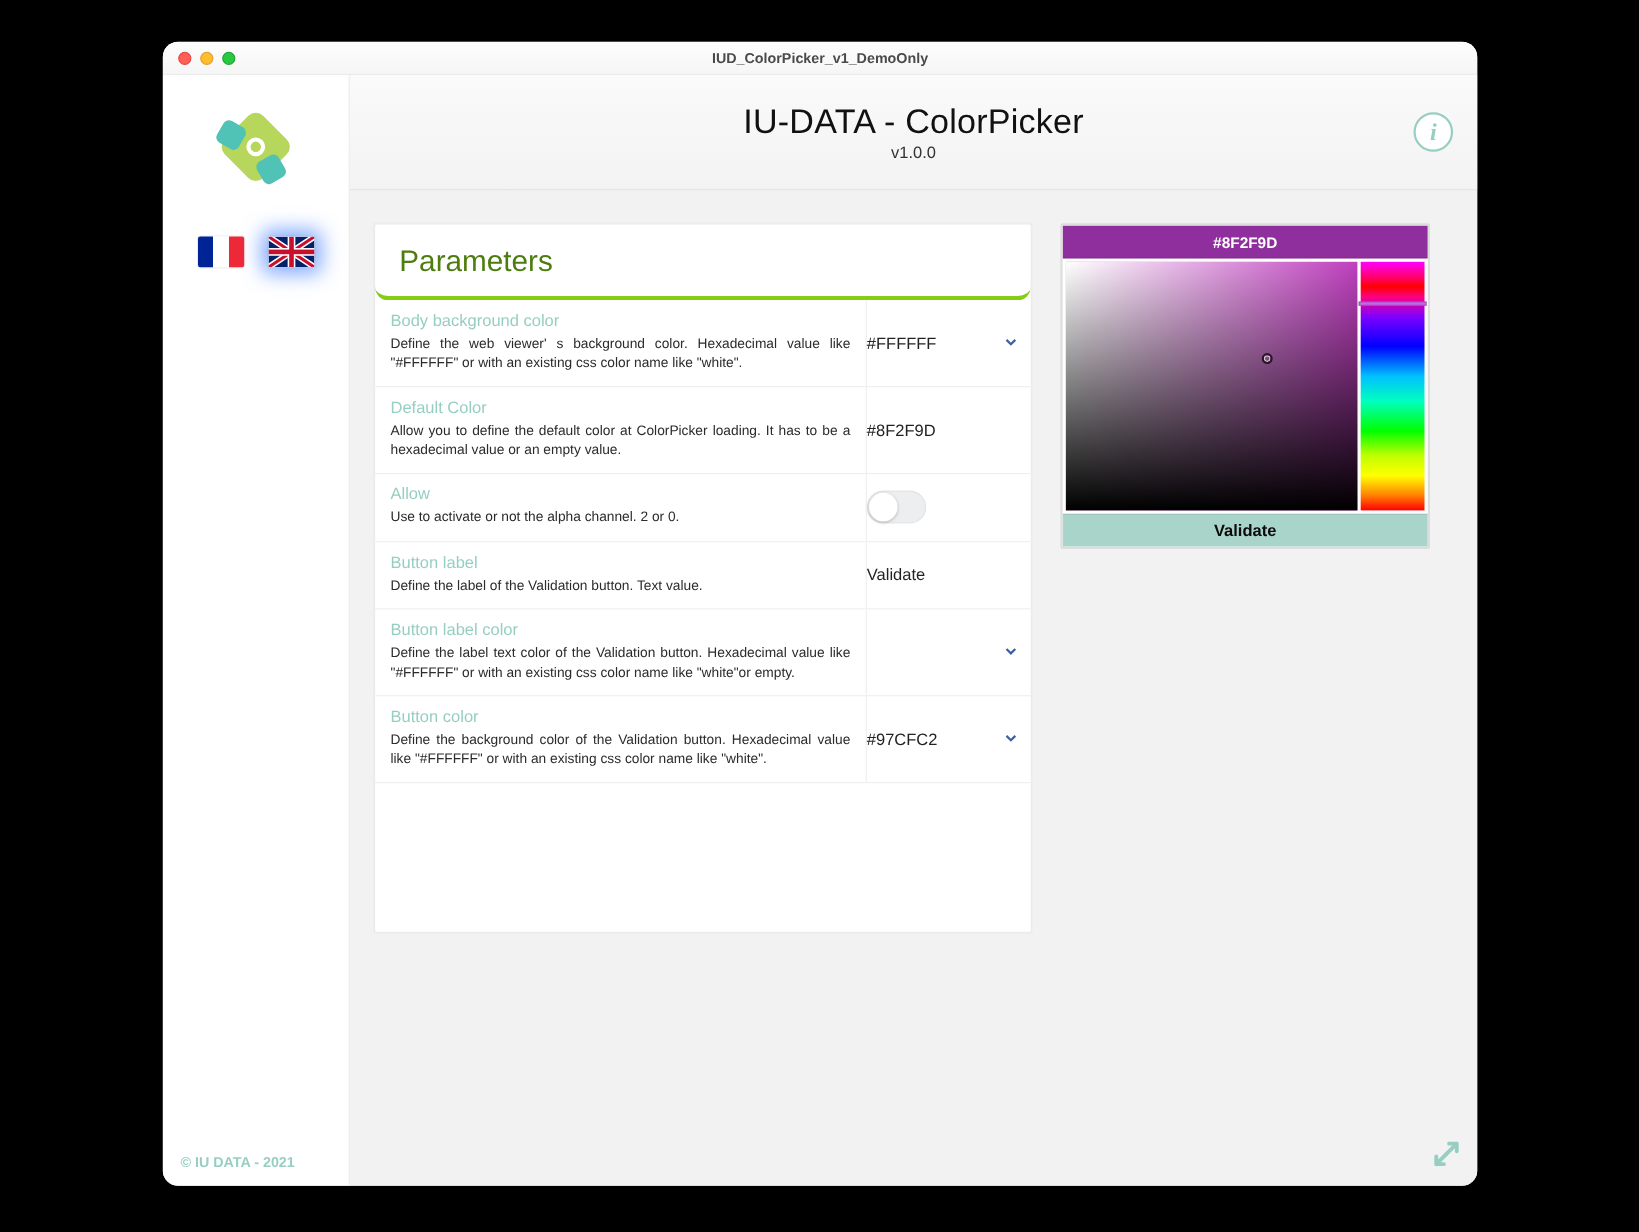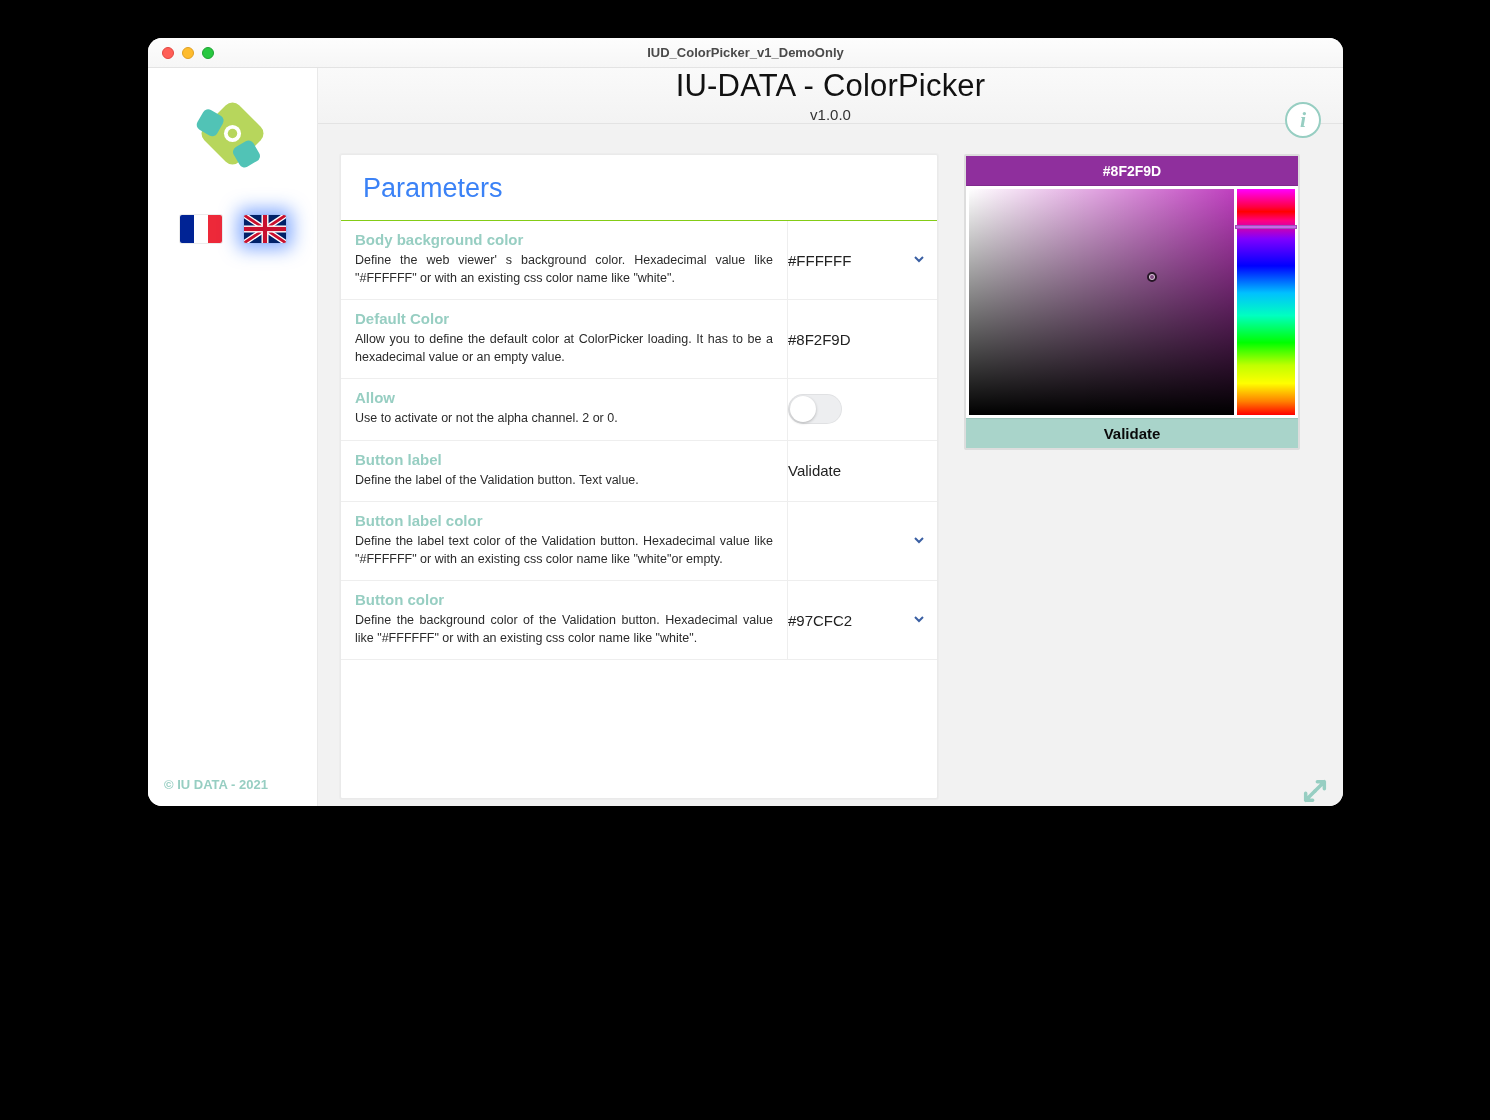--- a/index.html
+++ b/index.html
@@ -1,20 +1,20 @@
 <!DOCTYPE html>
 <html><head>
 <meta charset="utf-8">
 <style>
   * { box-sizing: border-box; margin: 0; padding: 0; }
   html, body { width: 1490px; height: 1120px; background: #000; font-family: -apple-system, "Helvetica Neue", Arial, sans-serif; }
   .window {
     position: absolute;
     left: 148px; top: 38px;
-    width: 1195px; height: 768px;
+    width: 1195px; height: 1040px;
     background: #ffffff;
     border-radius: 14px;
     box-shadow: 0 10px 40px rgba(0,0,0,0.5);
     overflow: hidden;
     display: flex;
     flex-direction: column;
   }
   .titlebar {
     height: 30px;
     background: linear-gradient(#fdfdfd,#f6f6f6);
@@ -73,27 +73,27 @@
 
   .panel {
     width: 598px;
     background: #fff;
     border: 1px solid #eaeaea;
     border-radius: 2px;
     box-shadow: 0 0 0 1px rgba(0,0,0,0.02);
     overflow: hidden;
     height: 645px;
   }
-  .panel-header { padding: 18px 22px 16px; font-size: 27px; font-weight: 400; color: #3b82f6; border-bottom: 1px solid #84cc16; }
+  .panel-header { padding: 18px 22px 16px; font-size: 27px; font-weight: 400; color: #4d7c0f; border-bottom: 4px solid #84cc16; border-radius: 12px; }
   .row {
     display: flex;
     border-bottom: 1px solid #eee;
   }
   .row .left { flex: 1; padding: 10px 14px 12px; }
-  .row .left .p-title { color: #97cec2; font-weight: 700; font-size: 15px; margin-bottom: 4px; }
+  .row .left .p-title { color: #97cec2; font-weight: 400; font-size: 15px; margin-bottom: 4px; }
   .row .left .p-desc { font-size: 12.5px; color: #2b2b2b; line-height: 1.4; text-align: justify; }
   .row .right {
     width: 150px;
     border-left: 1px solid #eee;
     display: flex; align-items: center; justify-content: flex-start;
     position: relative;
     font-size: 15px; color: #222;
   }
   .chevron { position: absolute; right: 12px; color: #355e95; font-size: 14px; }
   .chevron svg { width: 12px; height: 12px; stroke: #3a5fa3; stroke-width: 2; fill: none; }

